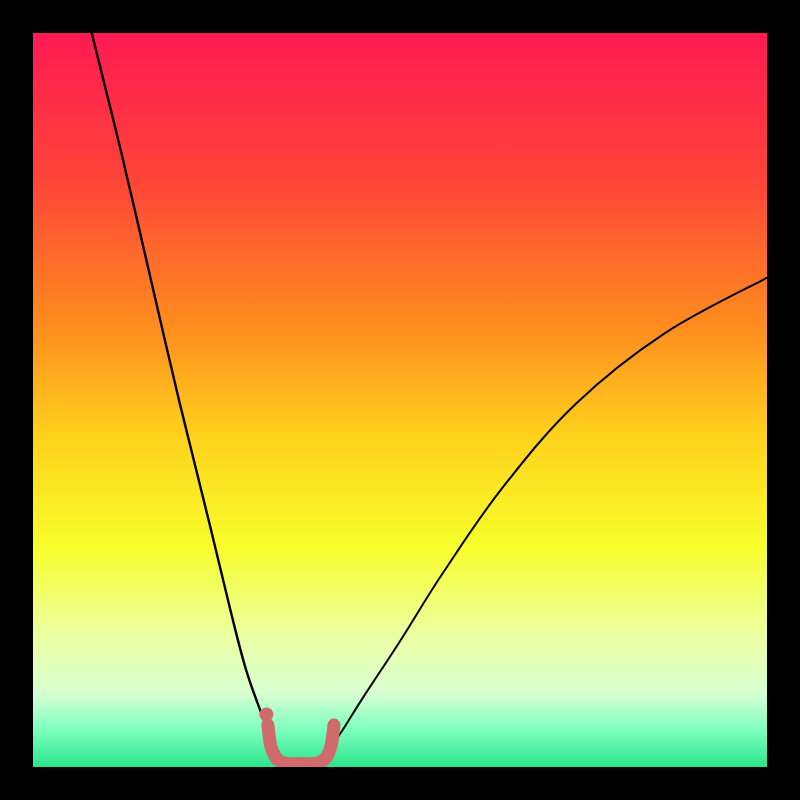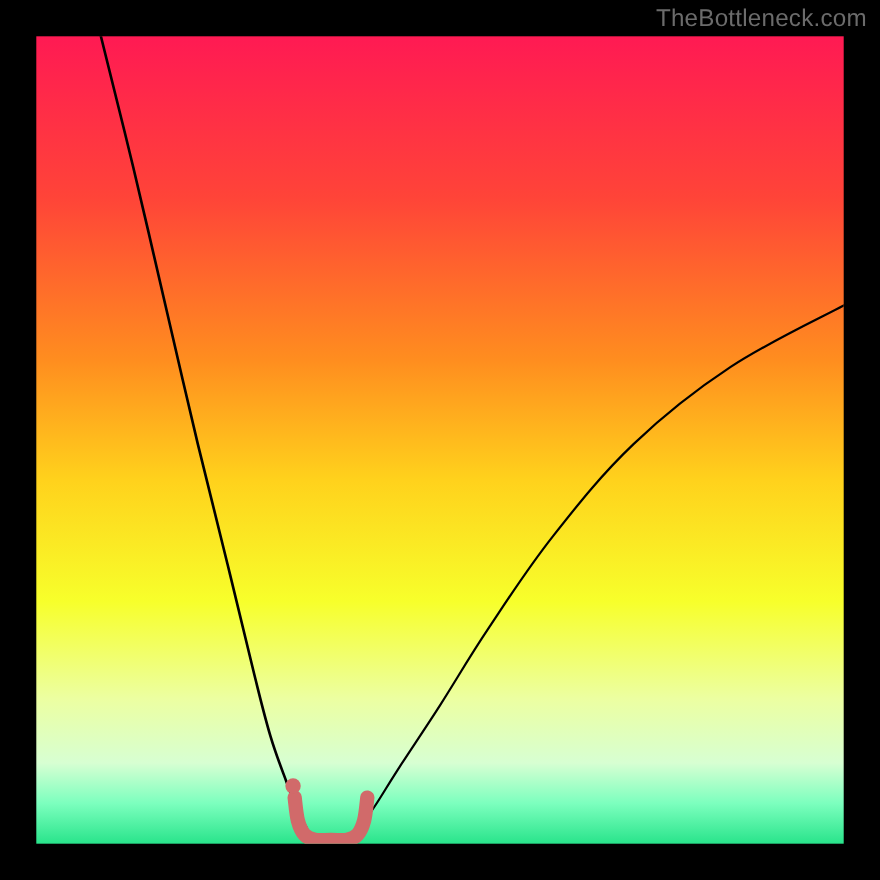--- a/index.html
+++ b/index.html
@@ -31,21 +31,20 @@
     position: absolute;
     left: 0;
     top: 0;
   }
 </style>
 </head>
 <body>
 
 <div class="frame">
 
-  <div class="watermark">TheBottleneck.com</div>
 
   <svg class="plot" width="800" height="800" viewBox="0 0 800 800">
     <defs>
       <linearGradient id="bg-grad" x1="0" y1="0" x2="0" y2="1">
       <stop offset="0.0%" stop-color="#ff1a53"></stop>
           <stop offset="20.0%" stop-color="#ff4438"></stop>
           <stop offset="40.0%" stop-color="#ff8d1f"></stop>
           <stop offset="55.0%" stop-color="#ffd21c"></stop>
           <stop offset="70.0%" stop-color="#f7ff2b"></stop>
           <stop offset="82.0%" stop-color="#ecffa1"></stop>

